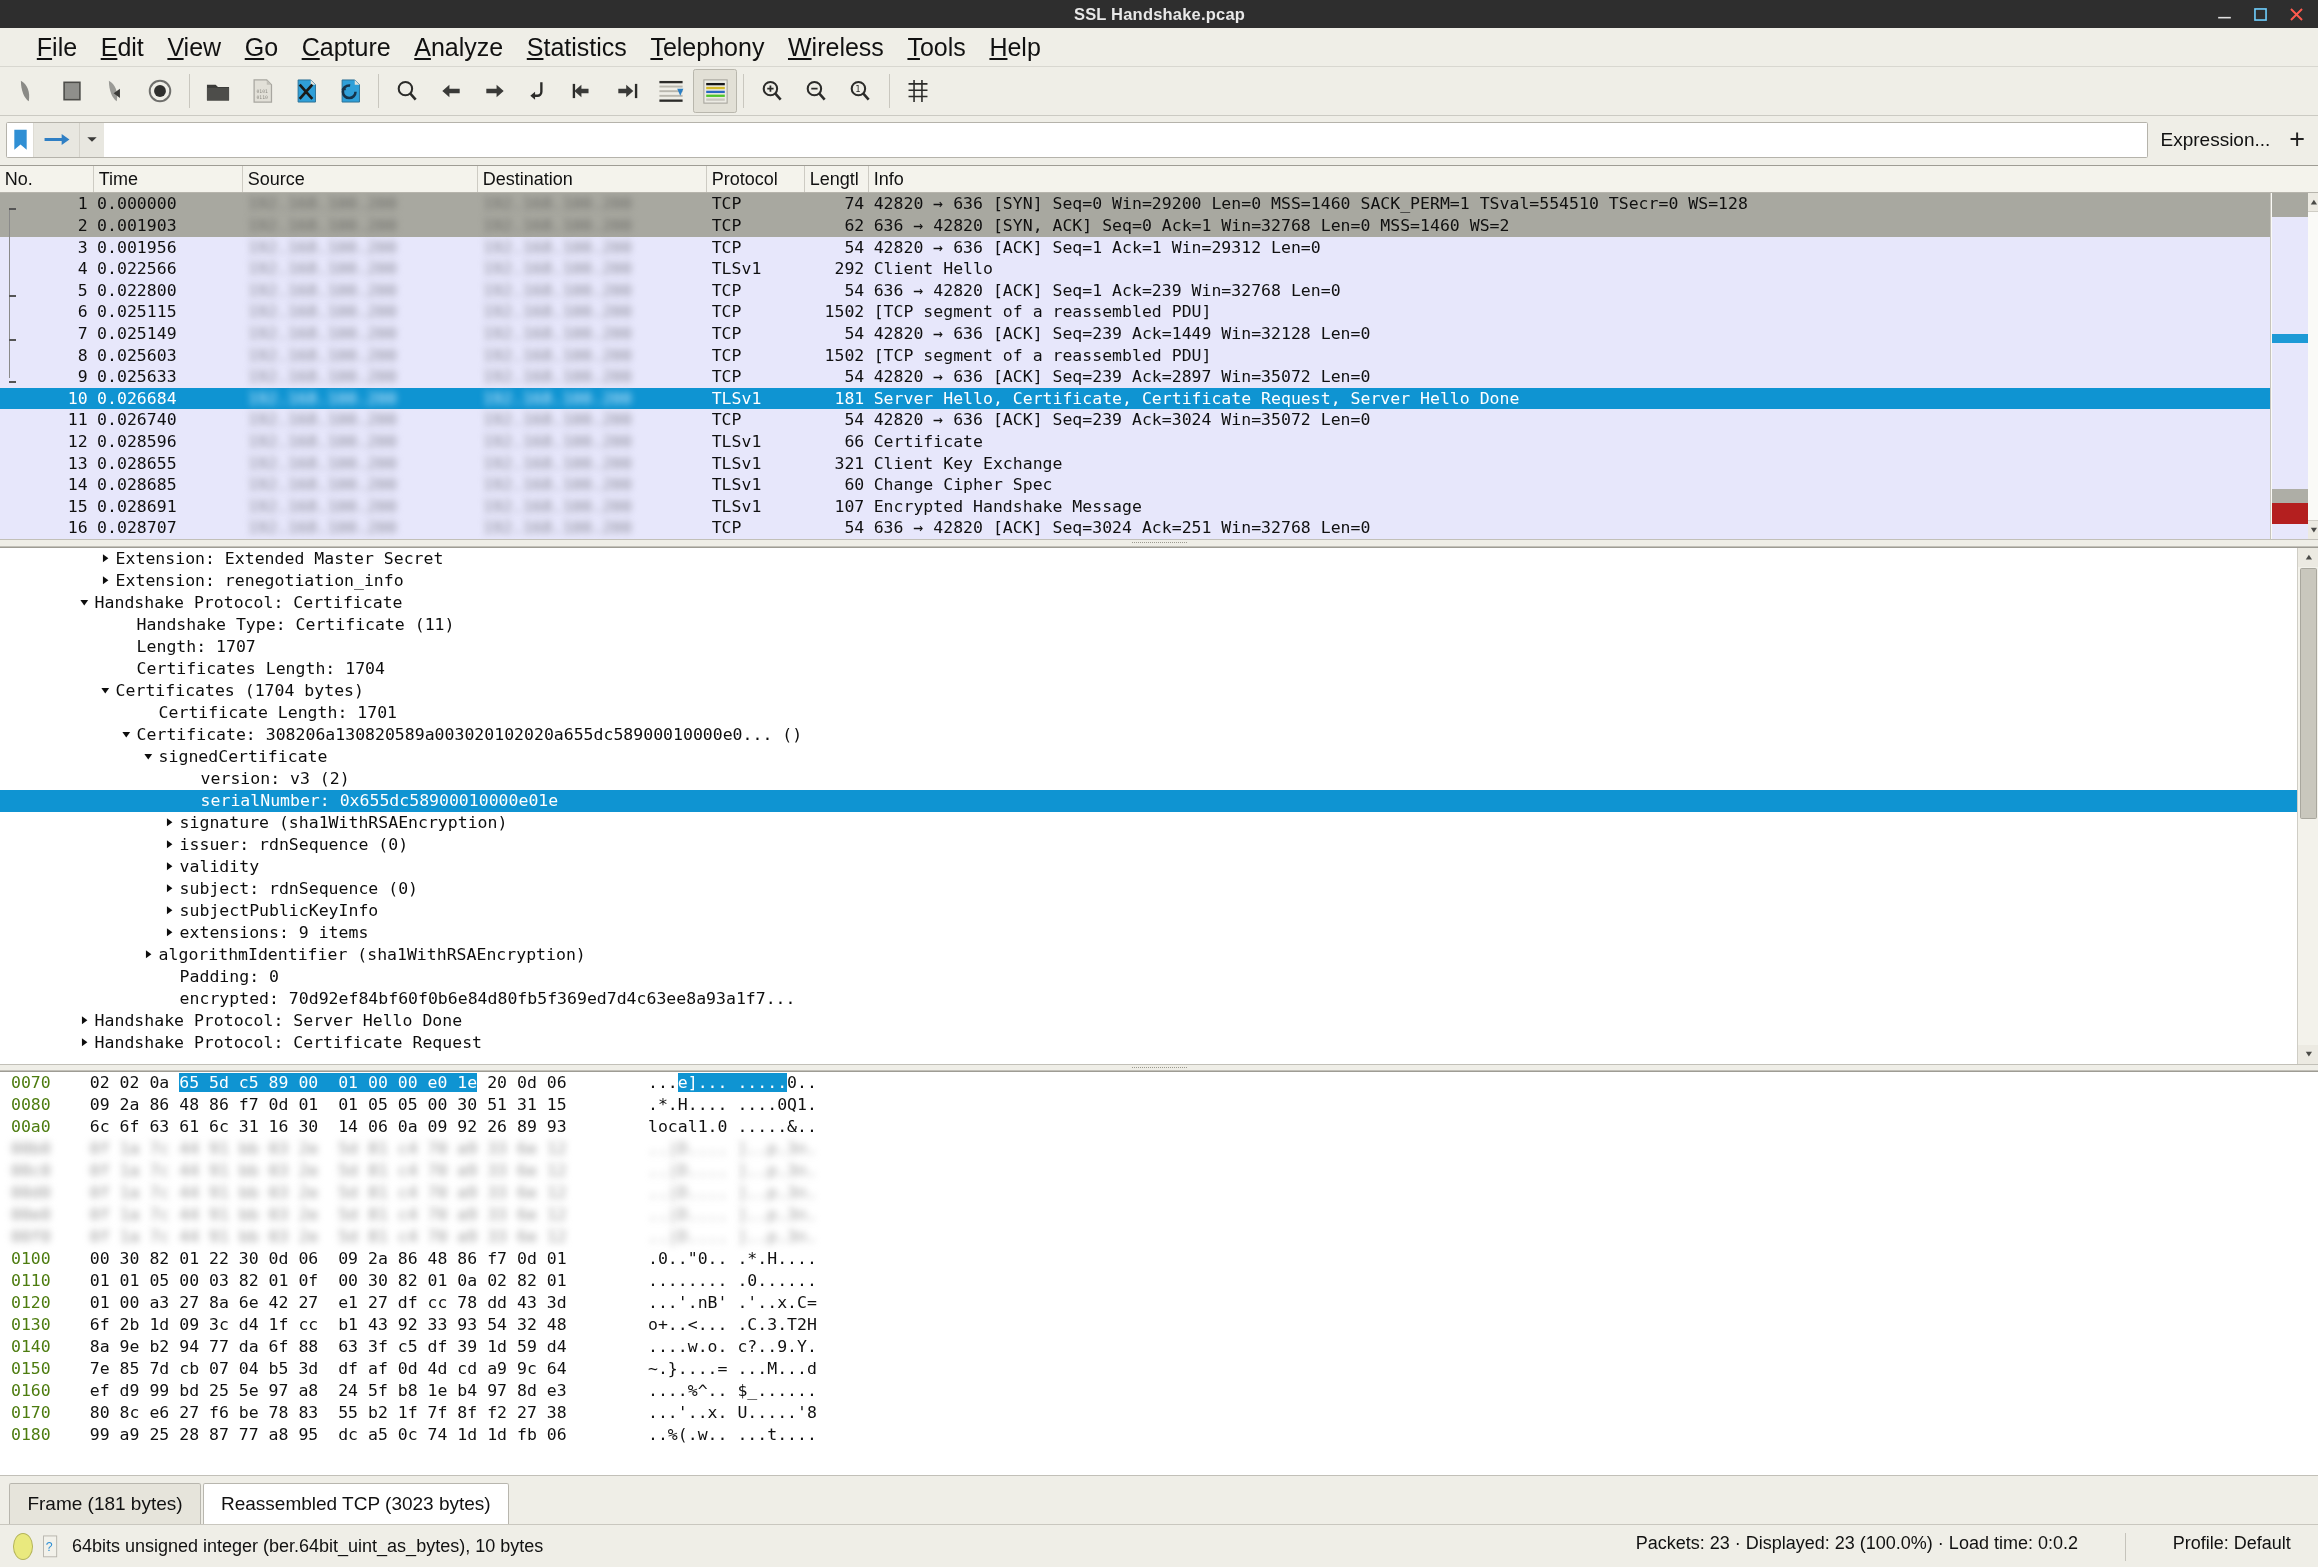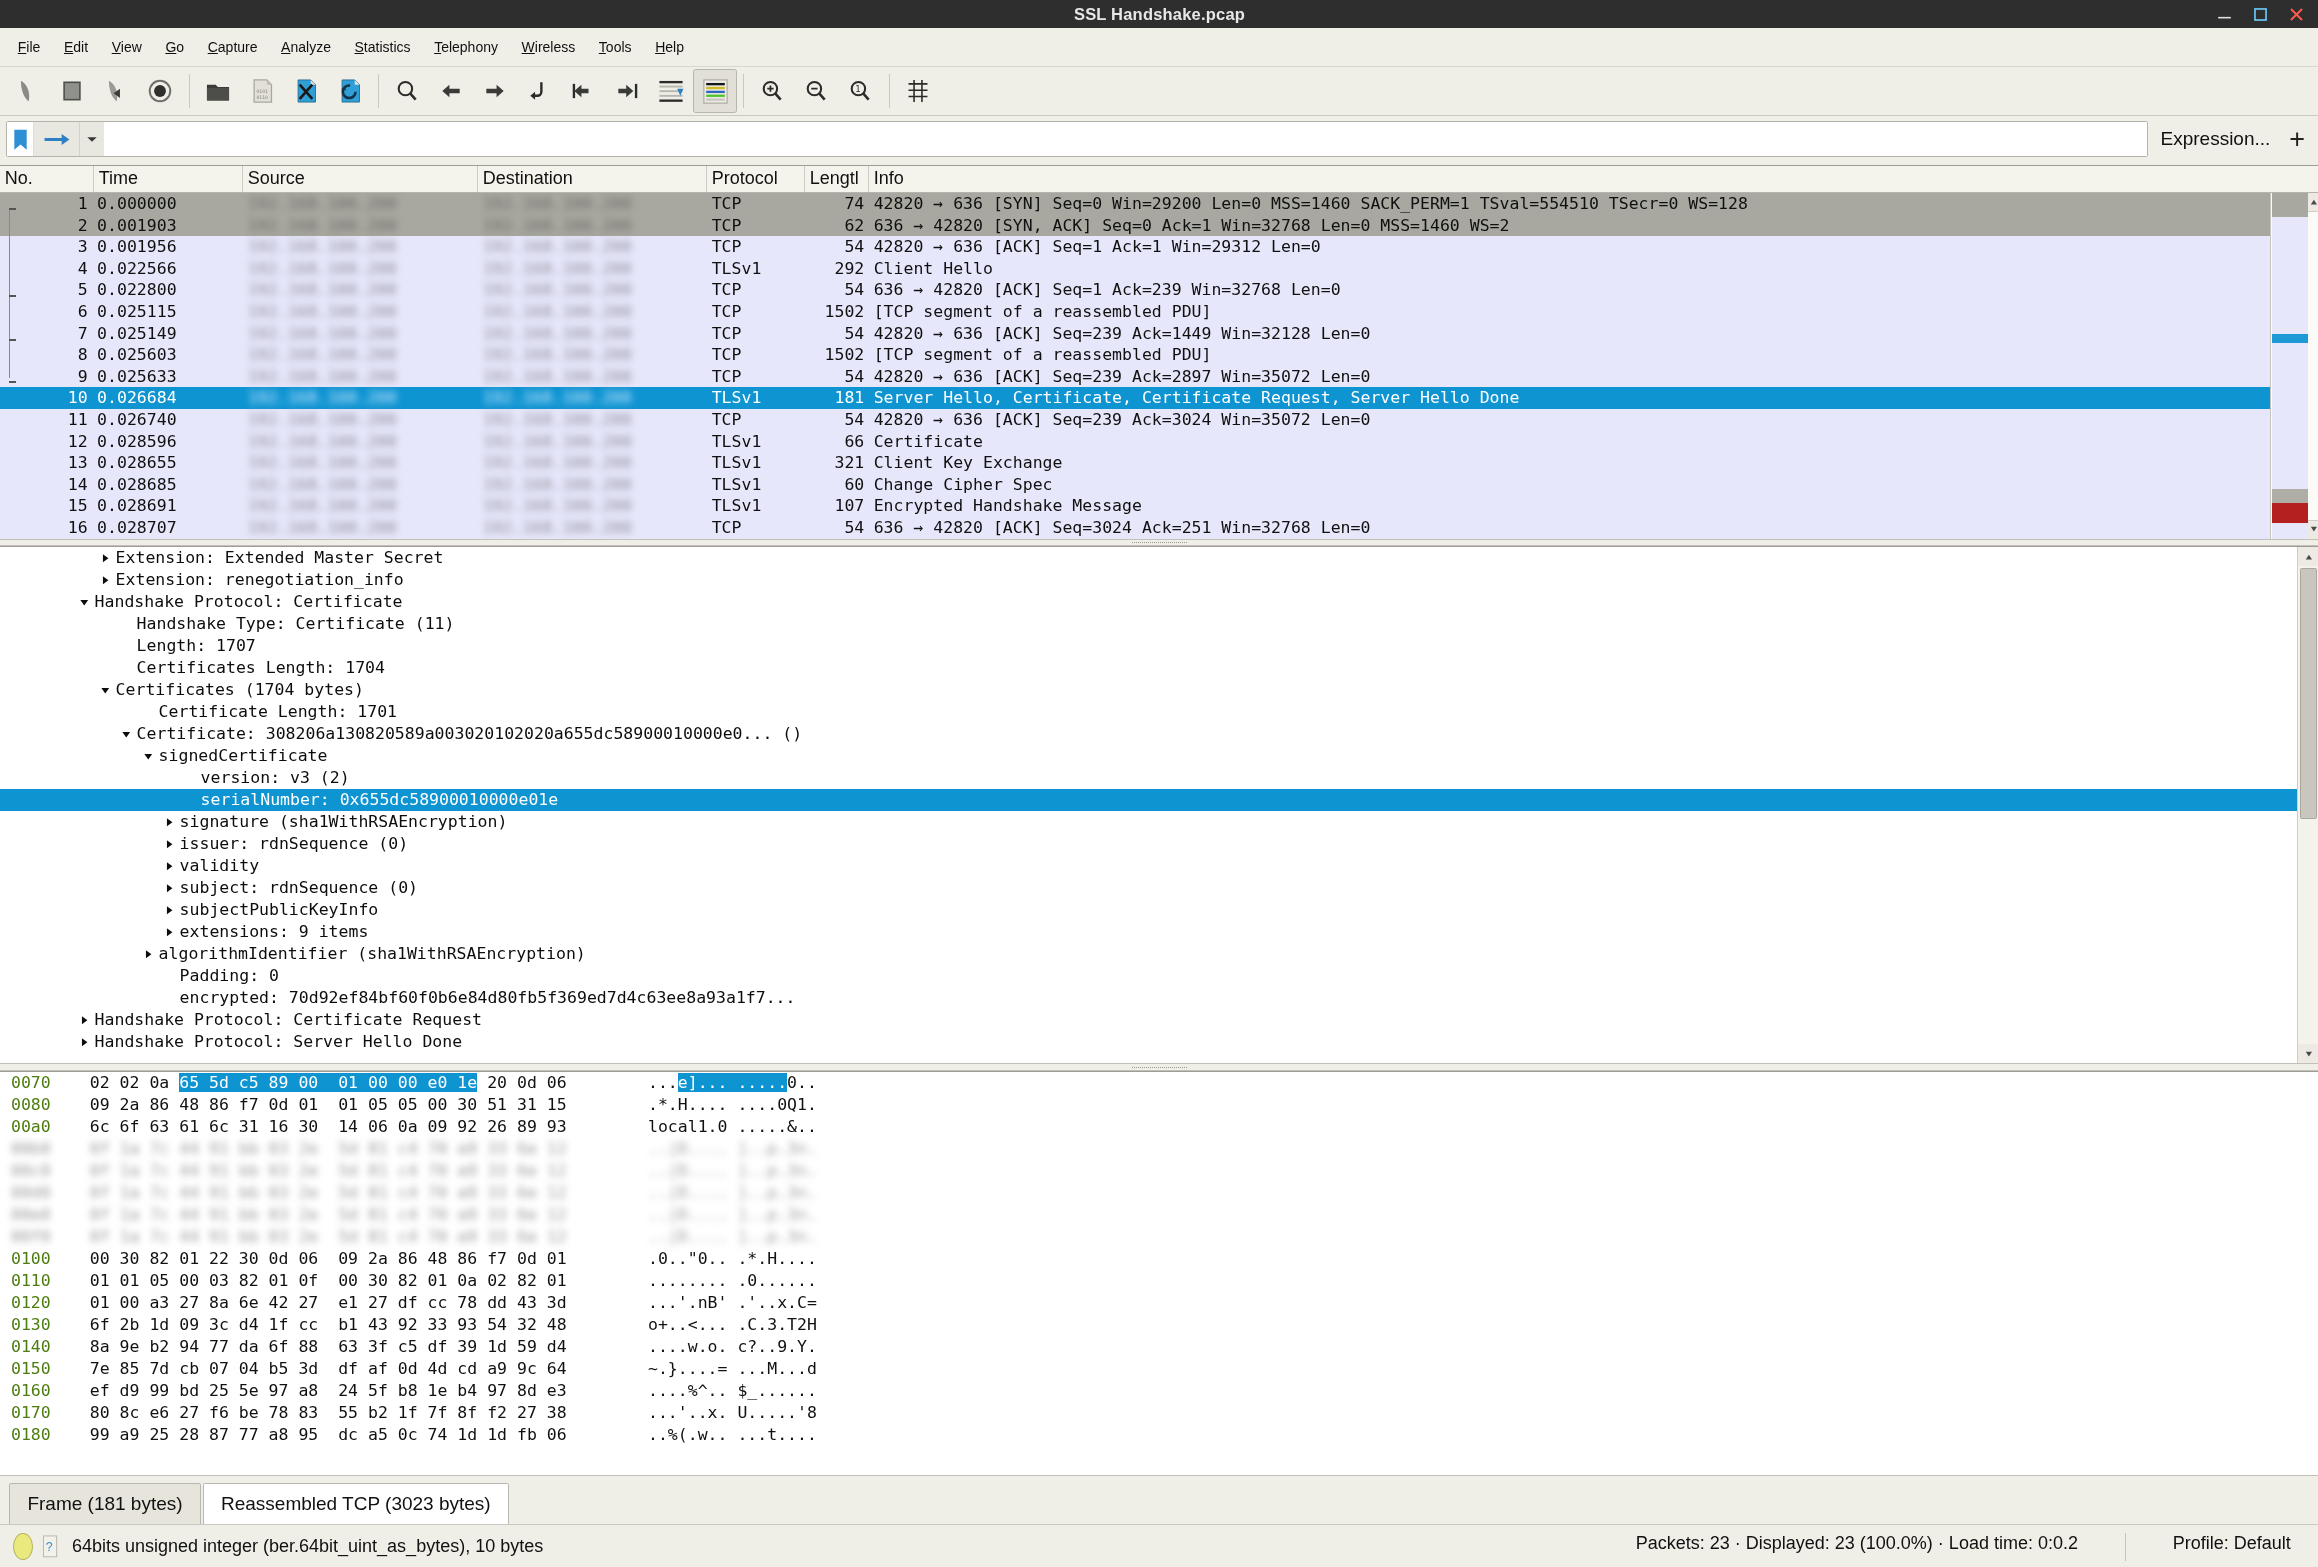--- a/index.html
+++ b/index.html
@@ -45,23 +45,23 @@
   }
   .win-btn svg { display:block; }
   .win-btn.close { color: #ff5a4d; }
   .win-btn.max { color: #6fd0ff; }
 
   
   .menubar {
     flex: 0 0 39px;
     background: #efeee7;
     display: flex; align-items: center;
-    padding-left: 6px;
+    padding-left: 25px;
     border-bottom: 0.8px solid #d8d7d0;
-    font-size: 14px;
+    font-size: 25px;
   }
   .menu-item {
     padding: 4.7px 11.8px;
     color: #111;
     white-space: nowrap;
   }
   .menu-item u { text-decoration: underline; }
 
   
   .toolbar {
@@ -882,30 +882,30 @@
           <div class="tri none"></div>
           <div class="tlabel">encrypted: 70d92ef84bf60f0b6e84d80fb5f369ed7d4c63ee8a93a1f7...</div>
         </div>
         <div class="trow">
           <div style="width: 76px; flex: 0 0 76px;"></div>
           <div class="tri">
             <svg width="12.5" height="12.5" viewBox="0 0 16 16">
               <path d="M5 3 l0 10 l7 -5 z" fill="currentColor"></path>
             </svg>
           </div>
+          <div class="tlabel">Handshake Protocol: Server Hello Done</div>
+        </div>
+        <div class="trow">
+          <div style="width: 76px; flex: 0 0 76px;"></div>
+          <div class="tri">
+            <svg width="12.5" height="12.5" viewBox="0 0 16 16">
+              <path d="M5 3 l0 10 l7 -5 z" fill="currentColor"></path>
+            </svg>
+          </div>
           <div class="tlabel">Handshake Protocol: Certificate Request</div>
-        </div>
-        <div class="trow">
-          <div style="width: 76px; flex: 0 0 76px;"></div>
-          <div class="tri">
-            <svg width="12.5" height="12.5" viewBox="0 0 16 16">
-              <path d="M5 3 l0 10 l7 -5 z" fill="currentColor"></path>
-            </svg>
-          </div>
-          <div class="tlabel">Handshake Protocol: Server Hello Done</div>
         </div>
       </div>
     <div class="details-scroll">
       <div class="sbar-arrow-sm" style="top:0;">
         <svg width="7.8" height="6.3" viewBox="0 0 10 8">
             <path d="M5 1 l4 6 H1 z" fill="#4a4a47"></path>
           </svg>
       </div>
       <div class="dsb-thumb"></div>
       <div class="sbar-arrow-sm" style="bottom:0;">

